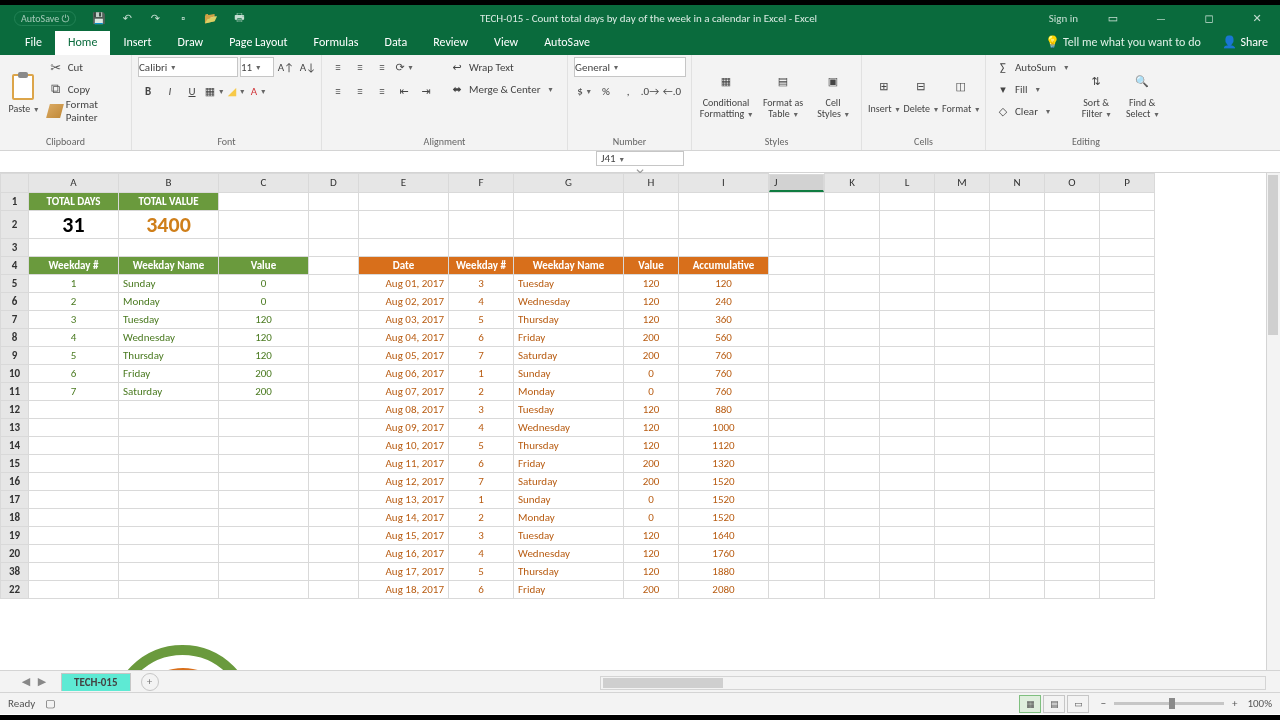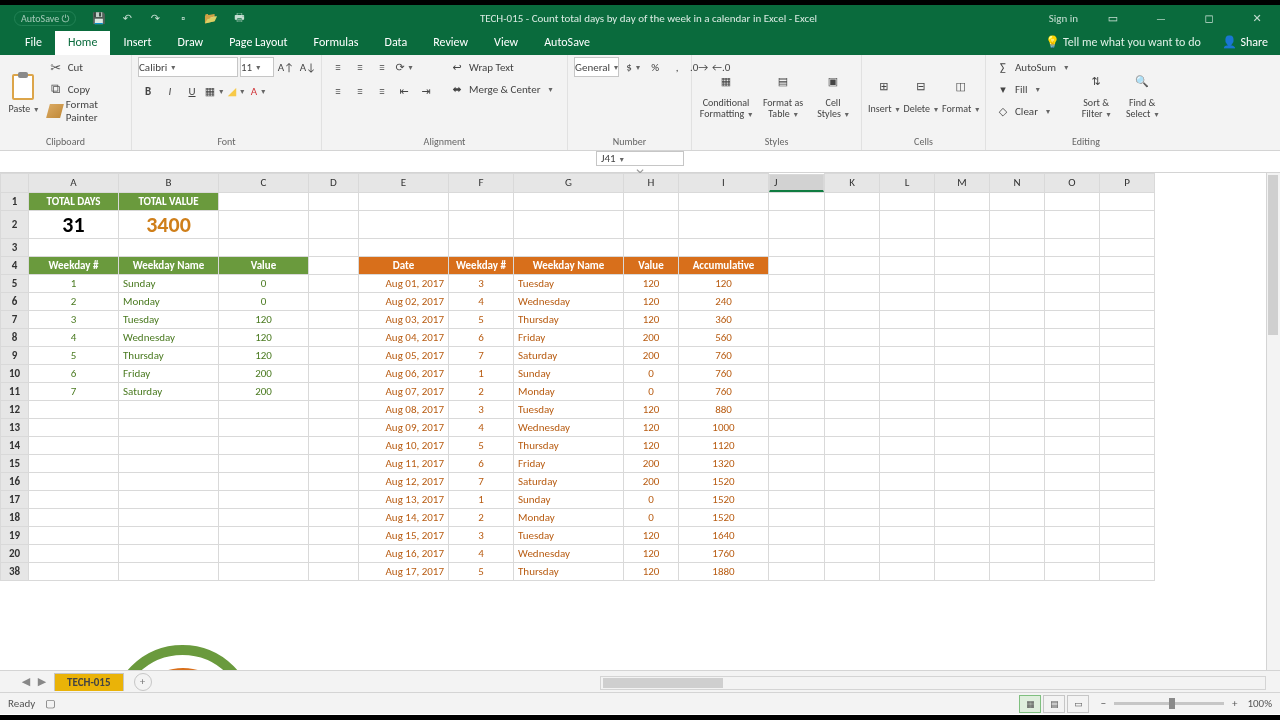--- a/index.html
+++ b/index.html
@@ -55,21 +55,21 @@
 .rowh { background:#e6e6e6; text-align:center; color:#333; width:28px; }
 .corner { width:28px; background:#e6e6e6; }
 td { text-align:left; color:#333; }
 td.c { text-align:center; }
 td.r { text-align:right; }
 .grn { color:#4a7a20; }
 .org { color:#b85c12; }
 
 .sheets { height:22px; border-top:1px solid #d4d4d4; background:#f3f3f3; display:flex; align-items:center; font-size:11px; padding-left:18px; position:relative; }
 .shnav { width:16px; text-align:center; color:#888; }
-.shtab { border:1px solid #c6c6c6; border-bottom:none; background:#eab308; padding:2px 12px; margin-left:4px; font-weight:600; }
+.shtab { border:1px solid #c6c6c6; border-bottom:none; background:#5eead4; padding:2px 12px; margin-left:11px; font-weight:600; }
 .shplus { width:18px; height:18px; border:1px solid #c6c6c6; border-radius:50%; display:flex; align-items:center; justify-content:center; margin-left:10px; color:#777; }
 .hscroll { position:absolute; right:14px; bottom:2px; left:600px; height:14px; background:#f3f3f3; border:1px solid #d4d4d4; }
 .hscroll .thumb { position:absolute; left:2px; top:1px; width:120px; height:10px; background:#cfcfcf; }
 .vscroll { position:absolute; right:0; top:0; bottom:0; width:14px; background:#f3f3f3; border-left:1px solid #d4d4d4; }
 .vscroll .thumb { position:absolute; top:2px; left:1px; width:10px; height:160px; background:#cfcfcf; }
 
 .status { height:22px; background:#f3f3f3; border-top:1px solid #d4d4d4; display:flex; align-items:center; font-size:11px; color:#555; padding:0 8px; }
 .status .sp { flex:1; }
 .viewbtn { width:22px; height:18px; border:1px solid #c6c6c6; margin:0 1px; display:flex; align-items:center; justify-content:center; font-size:9px; }
 .viewbtn.active { background:#dfeedd; border-color:#7fbf7f; }
@@ -202,21 +202,21 @@
           <div class="smbtn dd">
               <span class="smic">⬌</span>
               <span>Merge &amp; Center</span>
             </div>
         </div>
       </div>
       <div class="group-label">Alignment</div>
     </div>
 
     <div class="group" style="width:124px">
-      <div class="group-body" style="flex-direction:row;gap:4px">
+      <div class="group-body" style="flex-direction:column;gap:4px">
         <div class="sel dd" style="width:112px">General</div>
         <div class="rowbtns">
           <div class="sq dd">$</div>
           <div class="sq">%</div>
           <div class="sq">,</div>
           <div class="sq">.0→</div>
           <div class="sq">←.0</div>
         </div>
       </div>
       <div class="group-label">Number</div>
@@ -712,20 +712,39 @@
             <td class="c org">120</td>
             <td class="c org">1880</td>
             <td></td>
             <td></td>
             <td></td>
             <td></td>
             <td></td>
             <td></td>
             <td></td>
           </tr>
+          <tr>
+            <th class="rowh">22</th>
+            <td></td>
+            <td></td>
+            <td></td>
+            <td></td>
+            <td class="r org">Aug 18, 2017</td>
+            <td class="c org">6</td>
+            <td class="org">Friday</td>
+            <td class="c org">200</td>
+            <td class="c org">2080</td>
+            <td></td>
+            <td></td>
+            <td></td>
+            <td></td>
+            <td></td>
+            <td></td>
+            <td></td>
+          </tr>
         </tbody>
       </table>
     <div class="vscroll">
         <div class="thumb"></div>
       </div>
     <div class="badge">
       <div class="ring1">
           <div class="ring2">T·E·CH</div>
         </div>
     </div>

